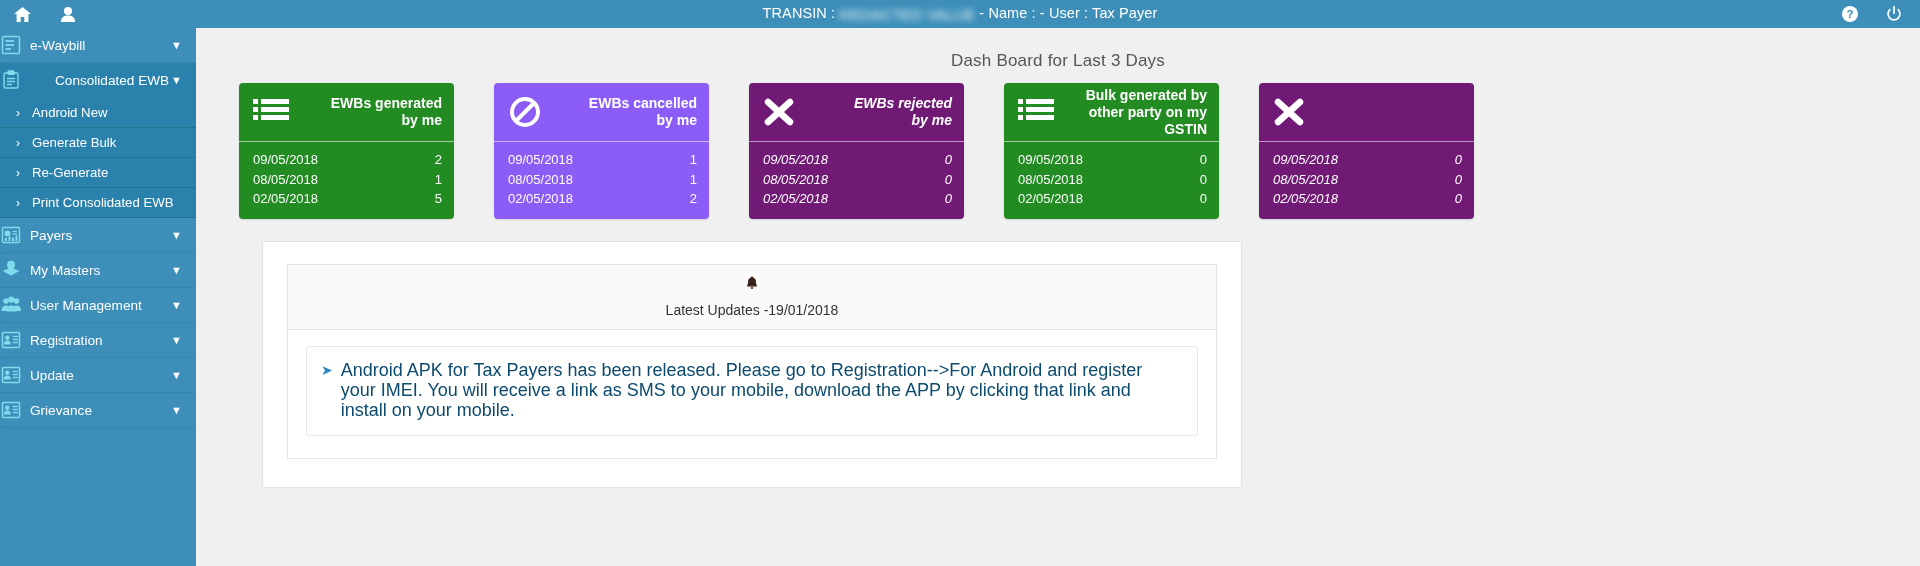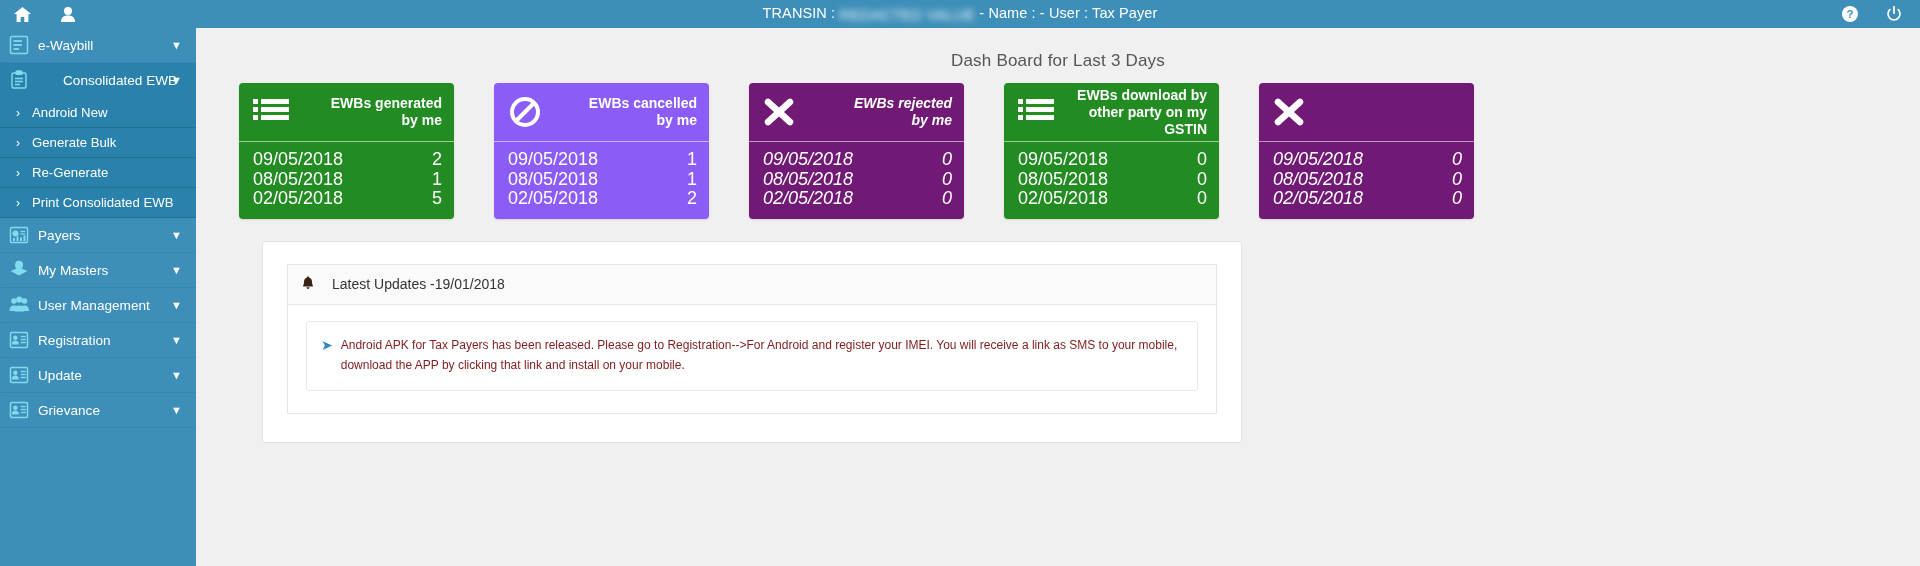--- a/index.html
+++ b/index.html
@@ -34,21 +34,21 @@
     display: flex; align-items: center; gap: 28px;
   }
 
   
   #sidebar {
     position: absolute; top: 28px; left: 0; width: 196px; height: 538px;
     background: #3d8fb9; overflow: hidden;
   }
   .nav-item {
     position: relative; display: flex; align-items: center;
-    height: 35px; padding-left: 8px; color: #ffffff;
+    height: 35px; padding-left: 0; color: #ffffff;
     font-size: 13.6px; white-space: nowrap;
   }
   .nav-item.lvl0 { background: #3d8fb9; border-bottom: 1px dotted #2b7fa8; }
   .nav-item.lvl0.alt { background: #2a82ac; border-bottom: 1px dotted #2b7fa8; gap: 25px; }
   .nav-item.sub {
     background: #2a82ac; height: 30px; padding-left: 10px;
     border-bottom: 1px solid #21718f; font-size: 13.2px;
   }
   .nav-ico {
     width: 22px; height: 22px; margin-right: 8px;
@@ -98,47 +98,47 @@
   .card-head .ch-label {
     text-align: right; font-size: 14px; font-weight: bold;
     line-height: 17px; flex: 1 1 auto; padding-left: 6px;
   }
   .card-body {
     border-top: 1px solid rgba(255,255,255,.55);
     padding: 8px 12px 10px 14px;
   }
   .card-row {
     display: flex; justify-content: space-between;
-    font-size: 18px; line-height: 19.5px;
+    font-size: 13px; line-height: 19.5px;
   }
 
   
   .updates-panel {
     margin: 22px 0 0 66px; width: 980px;
     background: #ffffff; border: 1px solid #e2e2e2; border-radius: 3px;
     padding: 22px 24px 28px 24px;
   }
   .updates-head {
     border: 1px solid #e5e5e5; border-bottom: none;
     background: #fafafa;
     padding: 11px 14px; font-size: 14px; color: #333333;
-    display: flex; align-items: center; gap: 18px;
+    display: flex; align-items: center; gap: 9px; flex-direction: column;
   }
   .updates-box {
     border: 1px solid #e5e5e5; background: #ffffff;
     padding: 16px 18px 22px 18px; min-height: 104px;
   }
   .notice {
     border: 1px solid #e8e8e8; border-radius: 3px;
     padding: 13px 16px 15px 14px;
     display: flex; gap: 8px; align-items: flex-start;
   }
   .notice-arrow { color: #2e86c1; font-size: 14px; line-height: 20px; flex: 0 0 auto; }
   .notice-text {
-    color: #7f1d1d; font-size: 12px; line-height: 20px;
+    color: #0c4a6e; font-size: 18px; line-height: 20px;
     max-width: 850px;
   }
 </style>
 </head>
 <body>
 
 <div id="app">
 
   <div id="topbar">
     <div class="tb-icons-left">
@@ -419,21 +419,21 @@
             <svg width="36" height="30" viewBox="0 0 36 30" fill="#fff">
               <rect x="0" y="2" width="5" height="5"></rect>
                 <rect x="8" y="2" width="28" height="5"></rect>
               <rect x="0" y="10" width="5" height="5"></rect>
                 <rect x="8" y="10" width="28" height="5"></rect>
               <rect x="0" y="18" width="5" height="5"></rect>
                 <rect x="8" y="18" width="28" height="5"></rect>
             </svg>
           </span>
           <span class="ch-label">
-            <span>EWBs download by</span><br>
+            <span>Bulk generated by</span><br>
             <span>other party on my GSTIN</span>
           </span>
         </div>
         <div class="card-body">
           <div class="card-row">
             <span>09/05/2018</span>
             <span>0</span>
           </div>
           <div class="card-row">
             <span>08/05/2018</span>

